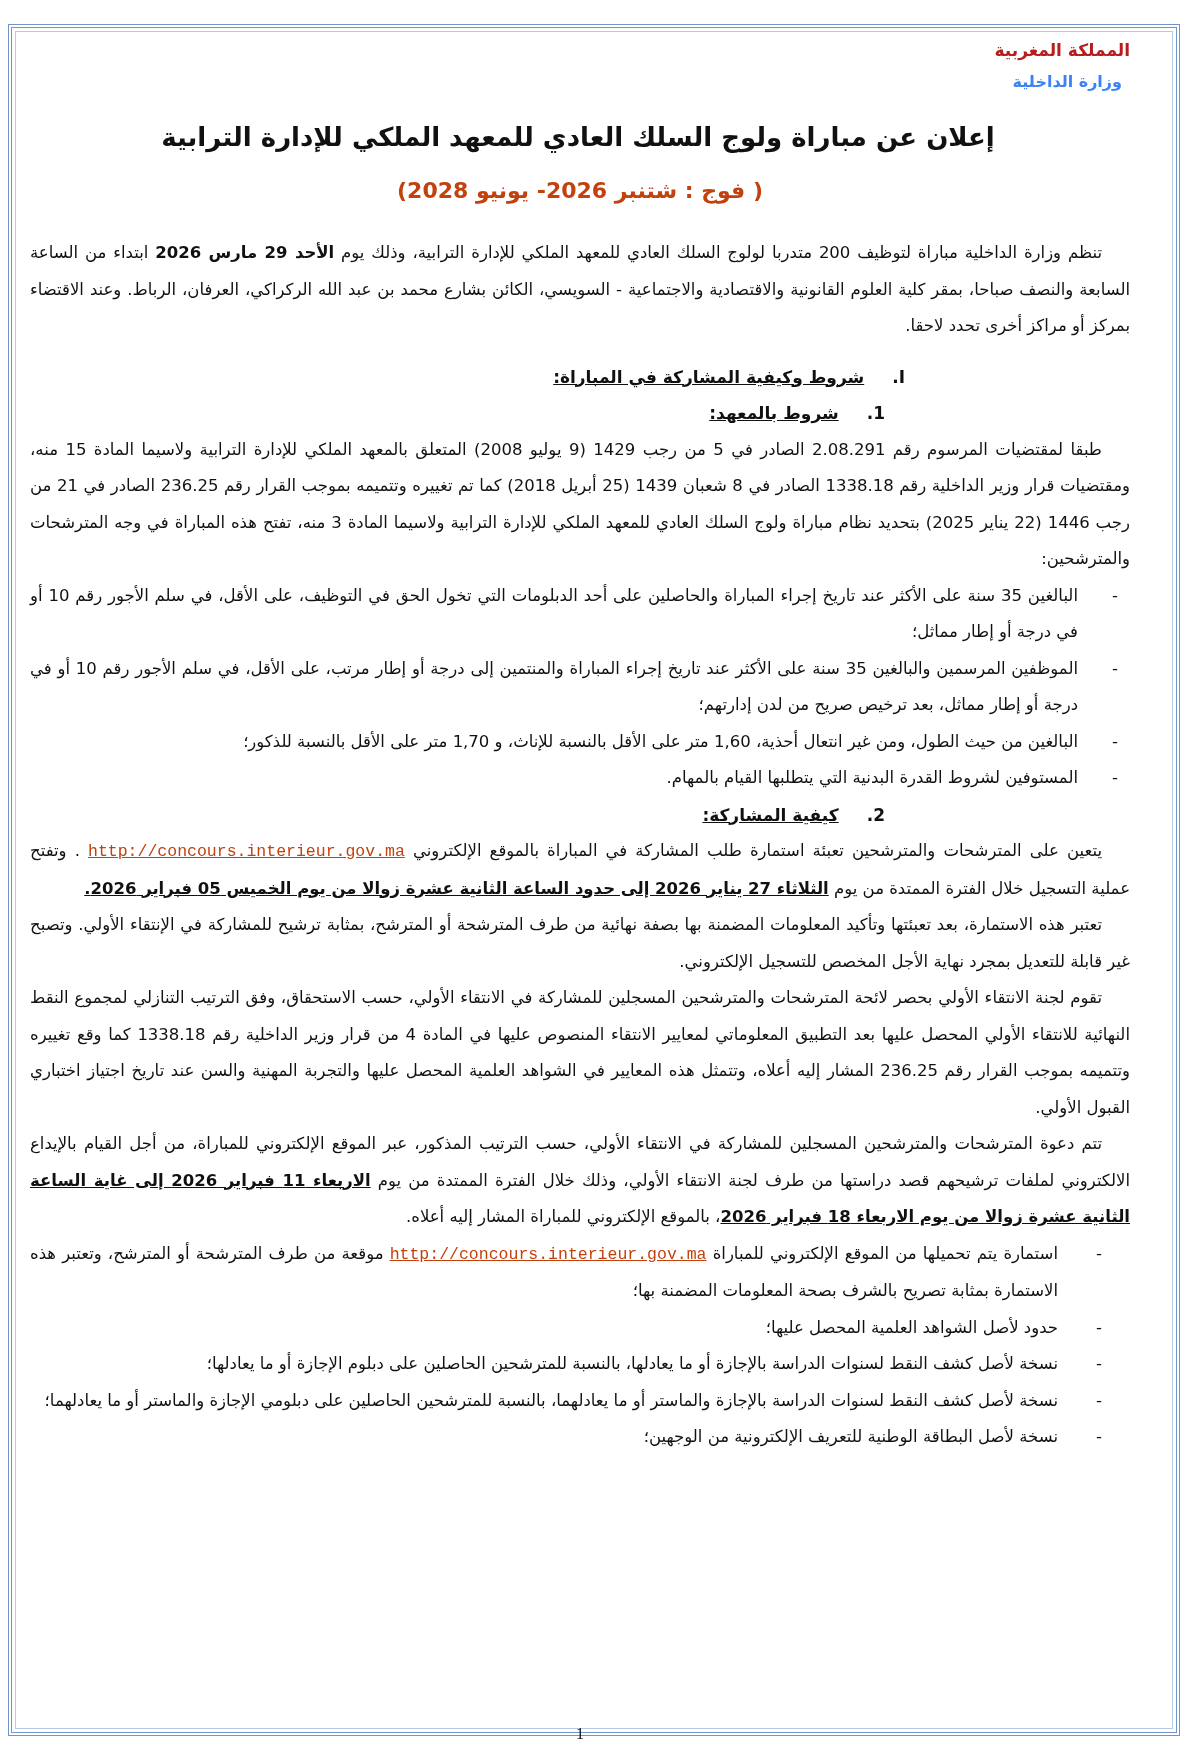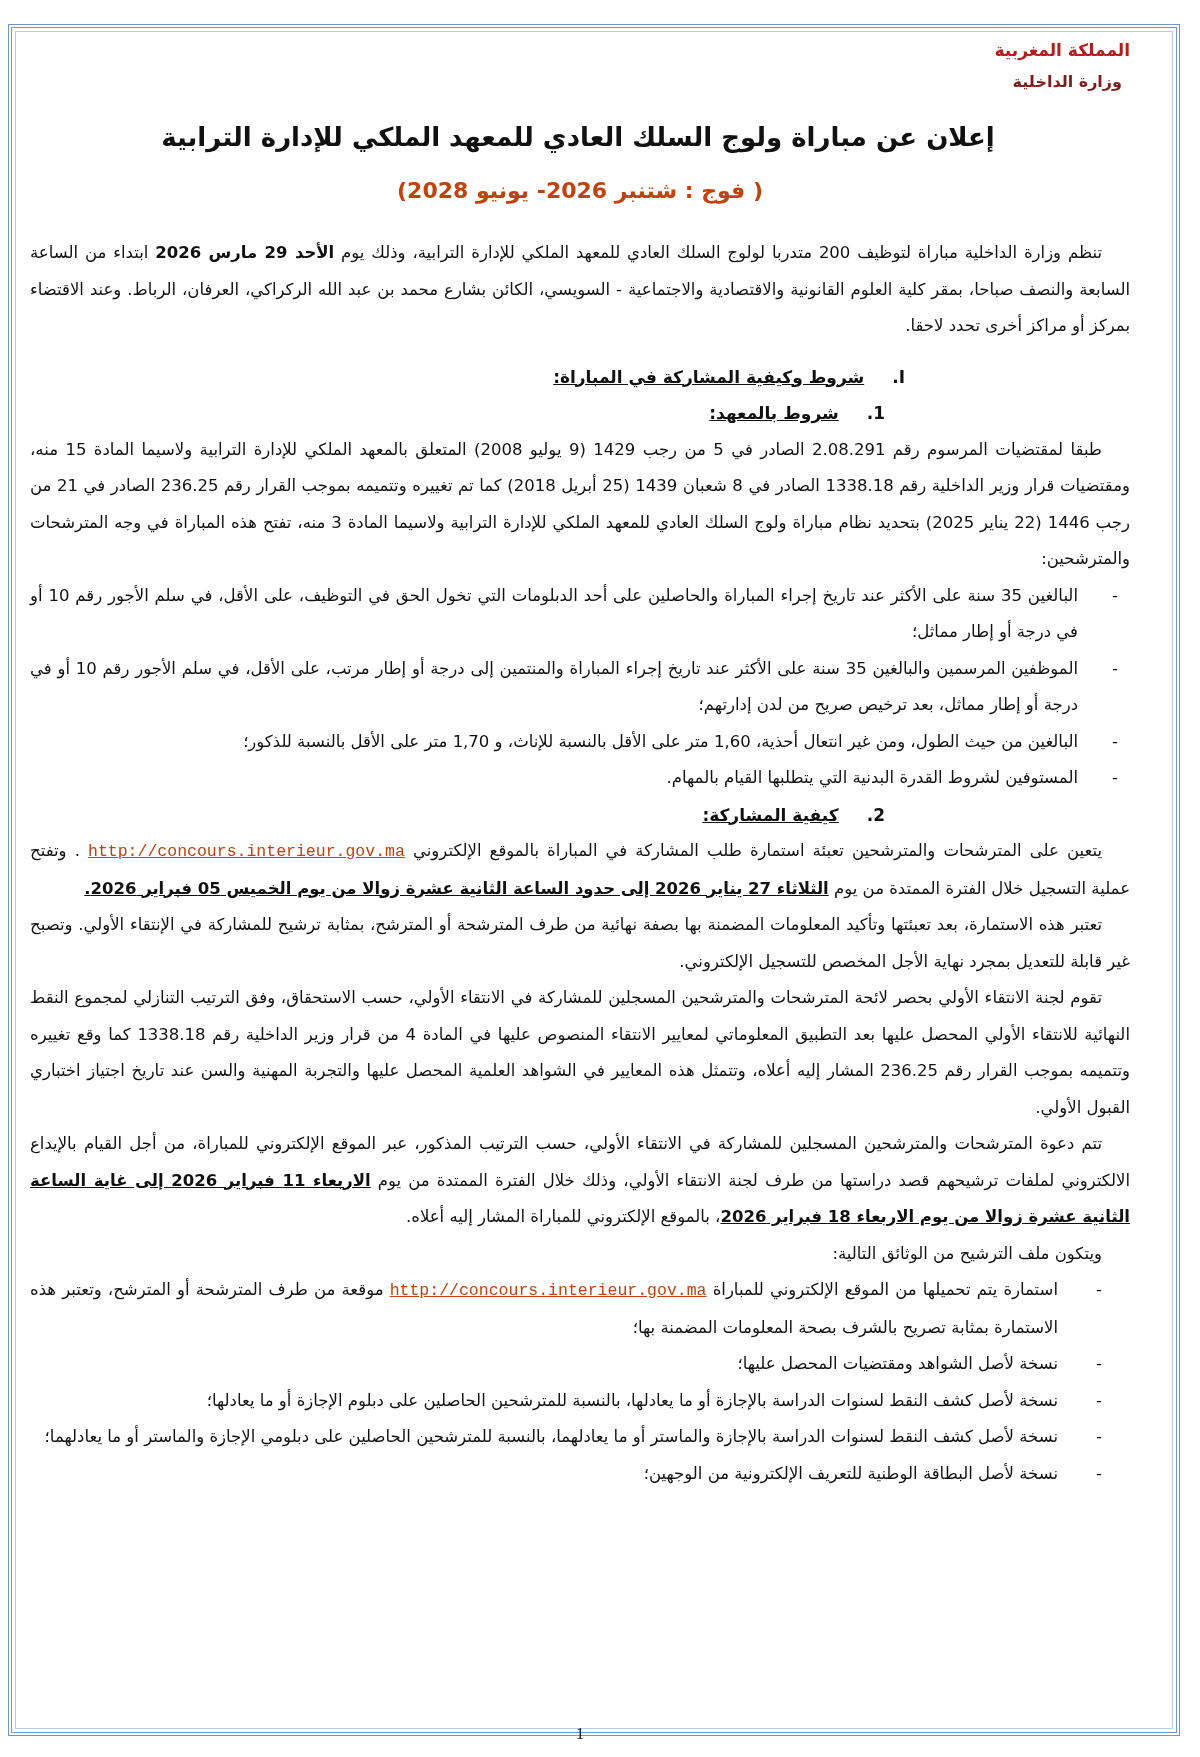--- a/index.html
+++ b/index.html
@@ -12,21 +12,21 @@
     border: 4px double #6f95cc; box-sizing: border-box;
   }
   .frame::after {
     content: ""; position: absolute; left: 3px; top: 3px; right: 3px; bottom: 3px;
     border: 1px solid #b7cbe6;
   }
   .page {
     position: absolute; left: 30px; top: 30px; width: 1100px; direction: rtl;
   }
   .kingdom { position: absolute; right: 0; top: 10px; color: #b91c1c; font-weight: bold; font-size: 17px; }
-  .ministry { position: absolute; right: 8px; top: 42px; color: #7f1d1d; font-weight: bold; font-size: 16px; }
+  .ministry { position: absolute; right: 8px; top: 42px; color: #3b82f6; font-weight: bold; font-size: 16px; }
   .title {
     position: absolute; left: 0; right: 4px; top: 92px; text-align: center;
     font-weight: bold; font-size: 26px; color: #111;
   }
   .subtitle {
     position: absolute; left: 0; right: 0; top: 148px; text-align: center;
     font-weight: bold; font-size: 22px; color: #c2410c;
   }
   .body {
     position: absolute; left: 0; right: 0; top: 205px;
@@ -83,25 +83,24 @@
 
     <p class="heading subheading" style="margin-top:0"><span class="num">2.</span><span>كيفية المشاركة:</span></p>
 
     <p class="indent"><span>يتعين على المترشحات والمترشحين تعبئة استمارة طلب المشاركة في المباراة بالموقع الإلكتروني </span><a class="link">http://concours.interieur.gov.ma</a><span> . وتفتح عملية التسجيل خلال الفترة الممتدة من يوم </span><b class="u">الثلاثاء 27 يناير 2026 إلى حدود الساعة الثانية عشرة زوالا من يوم الخميس 05 فبراير 2026.</b></p>
 
     <p class="indent">تعتبر هذه الاستمارة، بعد تعبئتها وتأكيد المعلومات المضمنة بها بصفة نهائية من طرف المترشحة أو المترشح، بمثابة ترشيح للمشاركة في الإنتقاء الأولي. وتصبح غير قابلة للتعديل بمجرد نهاية الأجل المخصص للتسجيل الإلكتروني.</p>
     <p class="indent">تقوم لجنة الانتقاء الأولي بحصر لائحة المترشحات والمترشحين المسجلين للمشاركة في الانتقاء الأولي، حسب الاستحقاق، وفق الترتيب التنازلي لمجموع النقط النهائية للانتقاء الأولي المحصل عليها بعد التطبيق المعلوماتي لمعايير الانتقاء المنصوص عليها في المادة 4 من قرار وزير الداخلية رقم 1338.18 كما وقع تغييره وتتميمه بموجب القرار رقم 236.25 المشار إليه أعلاه، وتتمثل هذه المعايير في الشواهد العلمية المحصل عليها والتجربة المهنية والسن عند تاريخ اجتياز اختباري القبول الأولي.</p>
 
     <p class="indent"><span>تتم دعوة المترشحات والمترشحين المسجلين للمشاركة في الانتقاء الأولي، حسب الترتيب المذكور، عبر الموقع الإلكتروني للمباراة، من أجل القيام بالإيداع الالكتروني لملفات ترشيحهم قصد دراستها من طرف لجنة الانتقاء الأولي، وذلك خلال الفترة الممتدة من يوم </span><b class="u">الاربعاء 11 فبراير 2026 إلى غاية الساعة الثانية عشرة زوالا من يوم الاربعاء 18 فبراير 2026</b><span>، بالموقع الإلكتروني للمباراة المشار إليه أعلاه.</span></p>
 
-    <p class="docs-intro">ويتكون ملف الترشيح من الوثائق التالية:</p>
 
     <ul class="dash docs">
       <li><span class="dash-mark">-</span><span>استمارة يتم تحميلها من الموقع الإلكتروني للمباراة </span><a class="link">http://concours.interieur.gov.ma</a><span> موقعة من طرف المترشحة أو المترشح، وتعتبر هذه الاستمارة بمثابة تصريح بالشرف بصحة المعلومات المضمنة بها؛</span></li>
-      <li><span class="dash-mark">-</span><span>نسخة لأصل الشواهد ومقتضيات المحصل عليها؛</span></li>
+      <li><span class="dash-mark">-</span><span>حدود لأصل الشواهد العلمية المحصل عليها؛</span></li>
       <li><span class="dash-mark">-</span><span>نسخة لأصل كشف النقط لسنوات الدراسة بالإجازة أو ما يعادلها، بالنسبة للمترشحين الحاصلين على دبلوم الإجازة أو ما يعادلها؛</span></li>
       <li><span class="dash-mark">-</span><span>نسخة لأصل كشف النقط لسنوات الدراسة بالإجازة والماستر أو ما يعادلهما، بالنسبة للمترشحين الحاصلين على دبلومي الإجازة والماستر أو ما يعادلهما؛</span></li>
       <li><span class="dash-mark">-</span><span>نسخة لأصل البطاقة الوطنية للتعريف الإلكترونية من الوجهين؛</span></li>
     </ul>
   </div>
 
   <div class="page-num">1</div>
 </div>
 
 </body></html>

